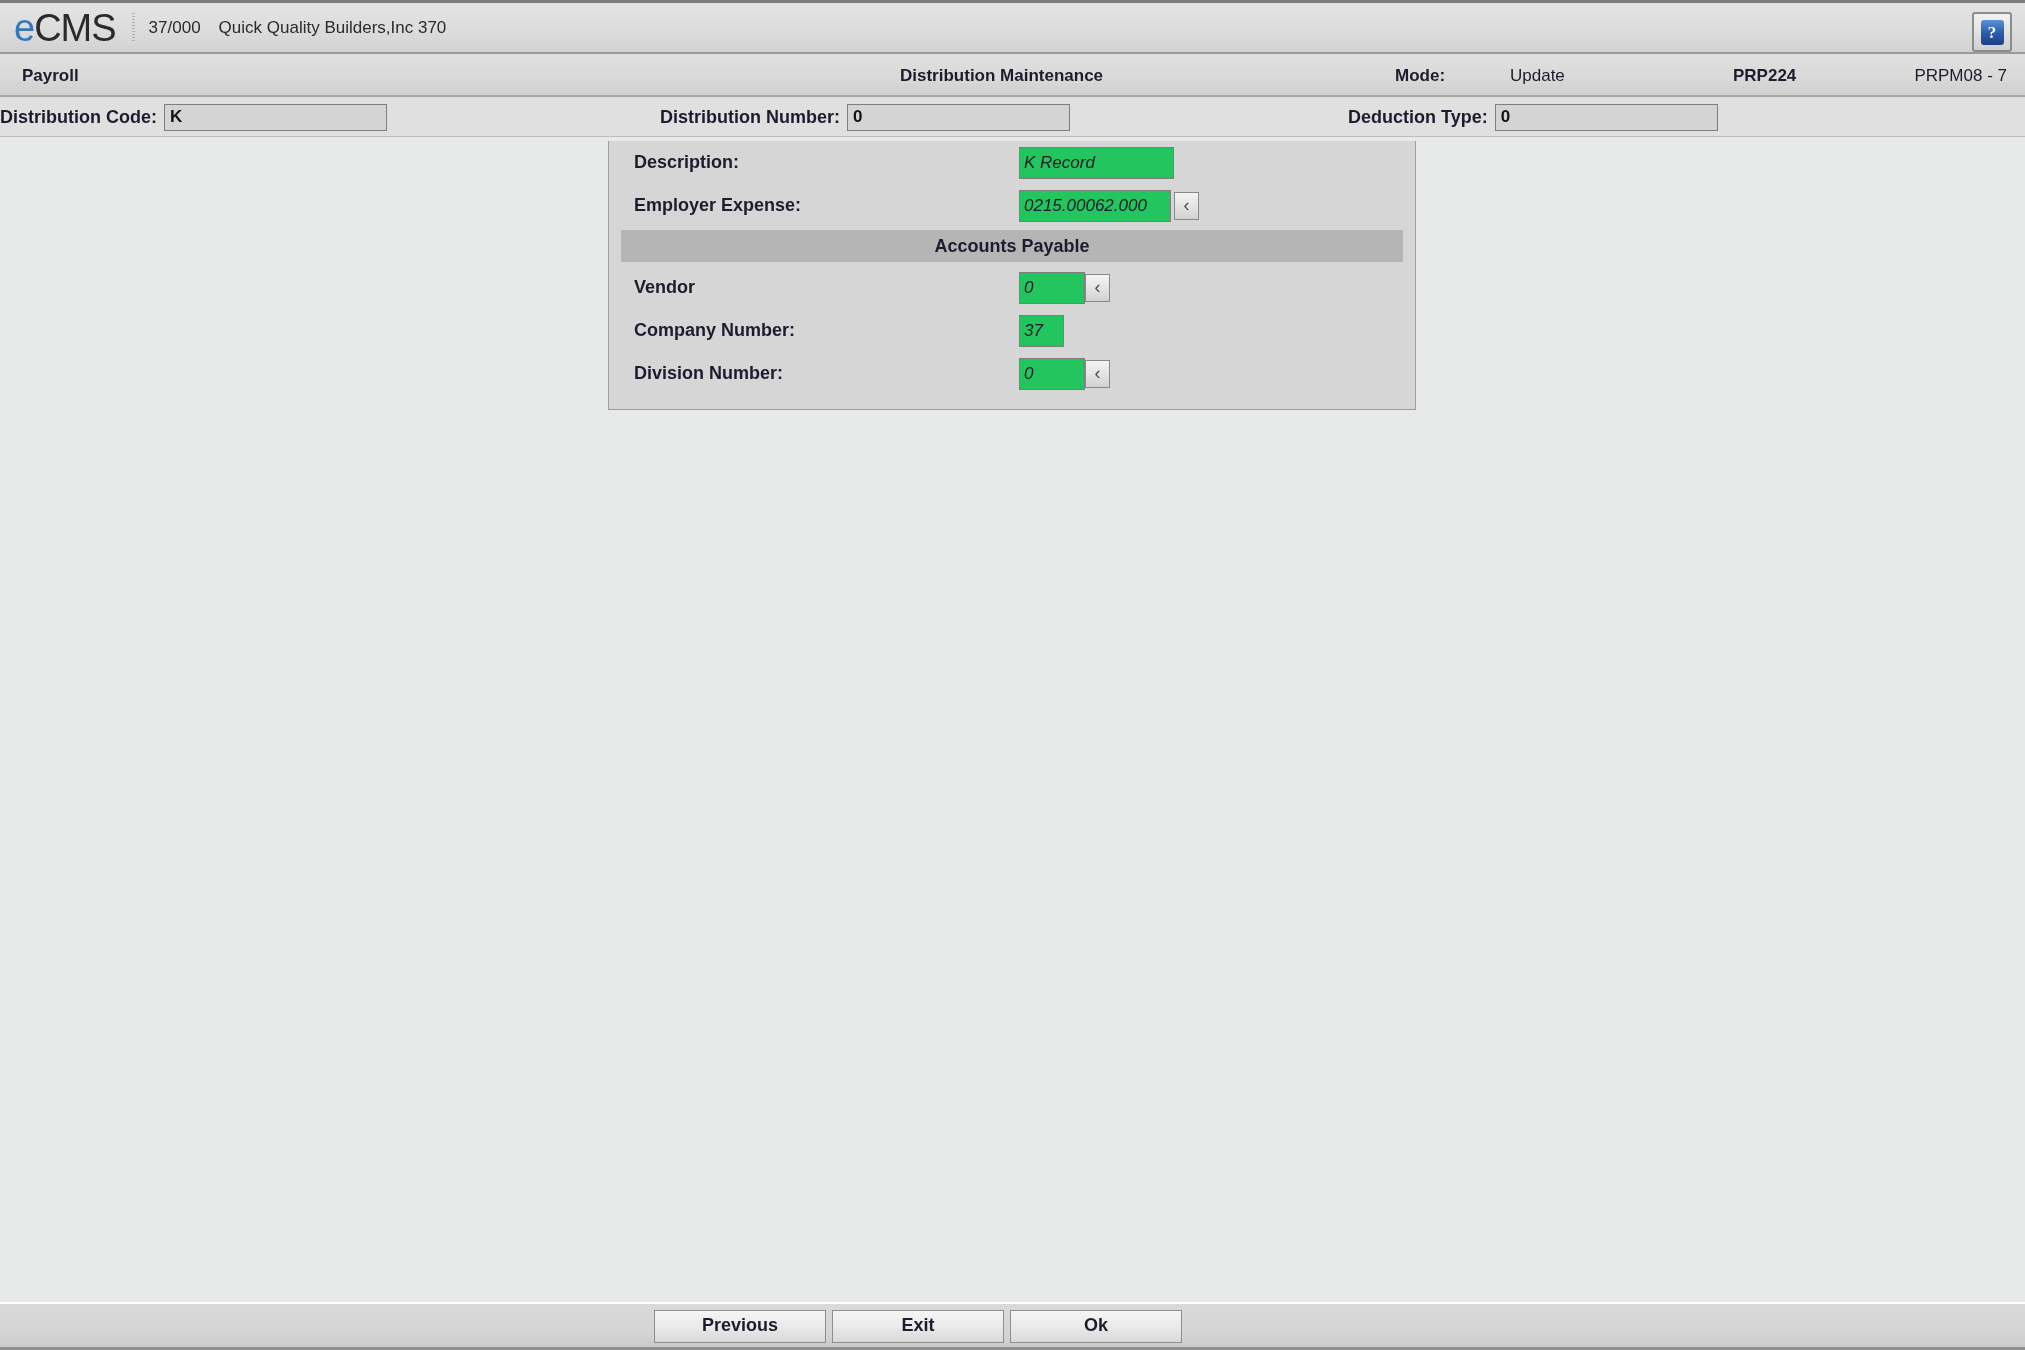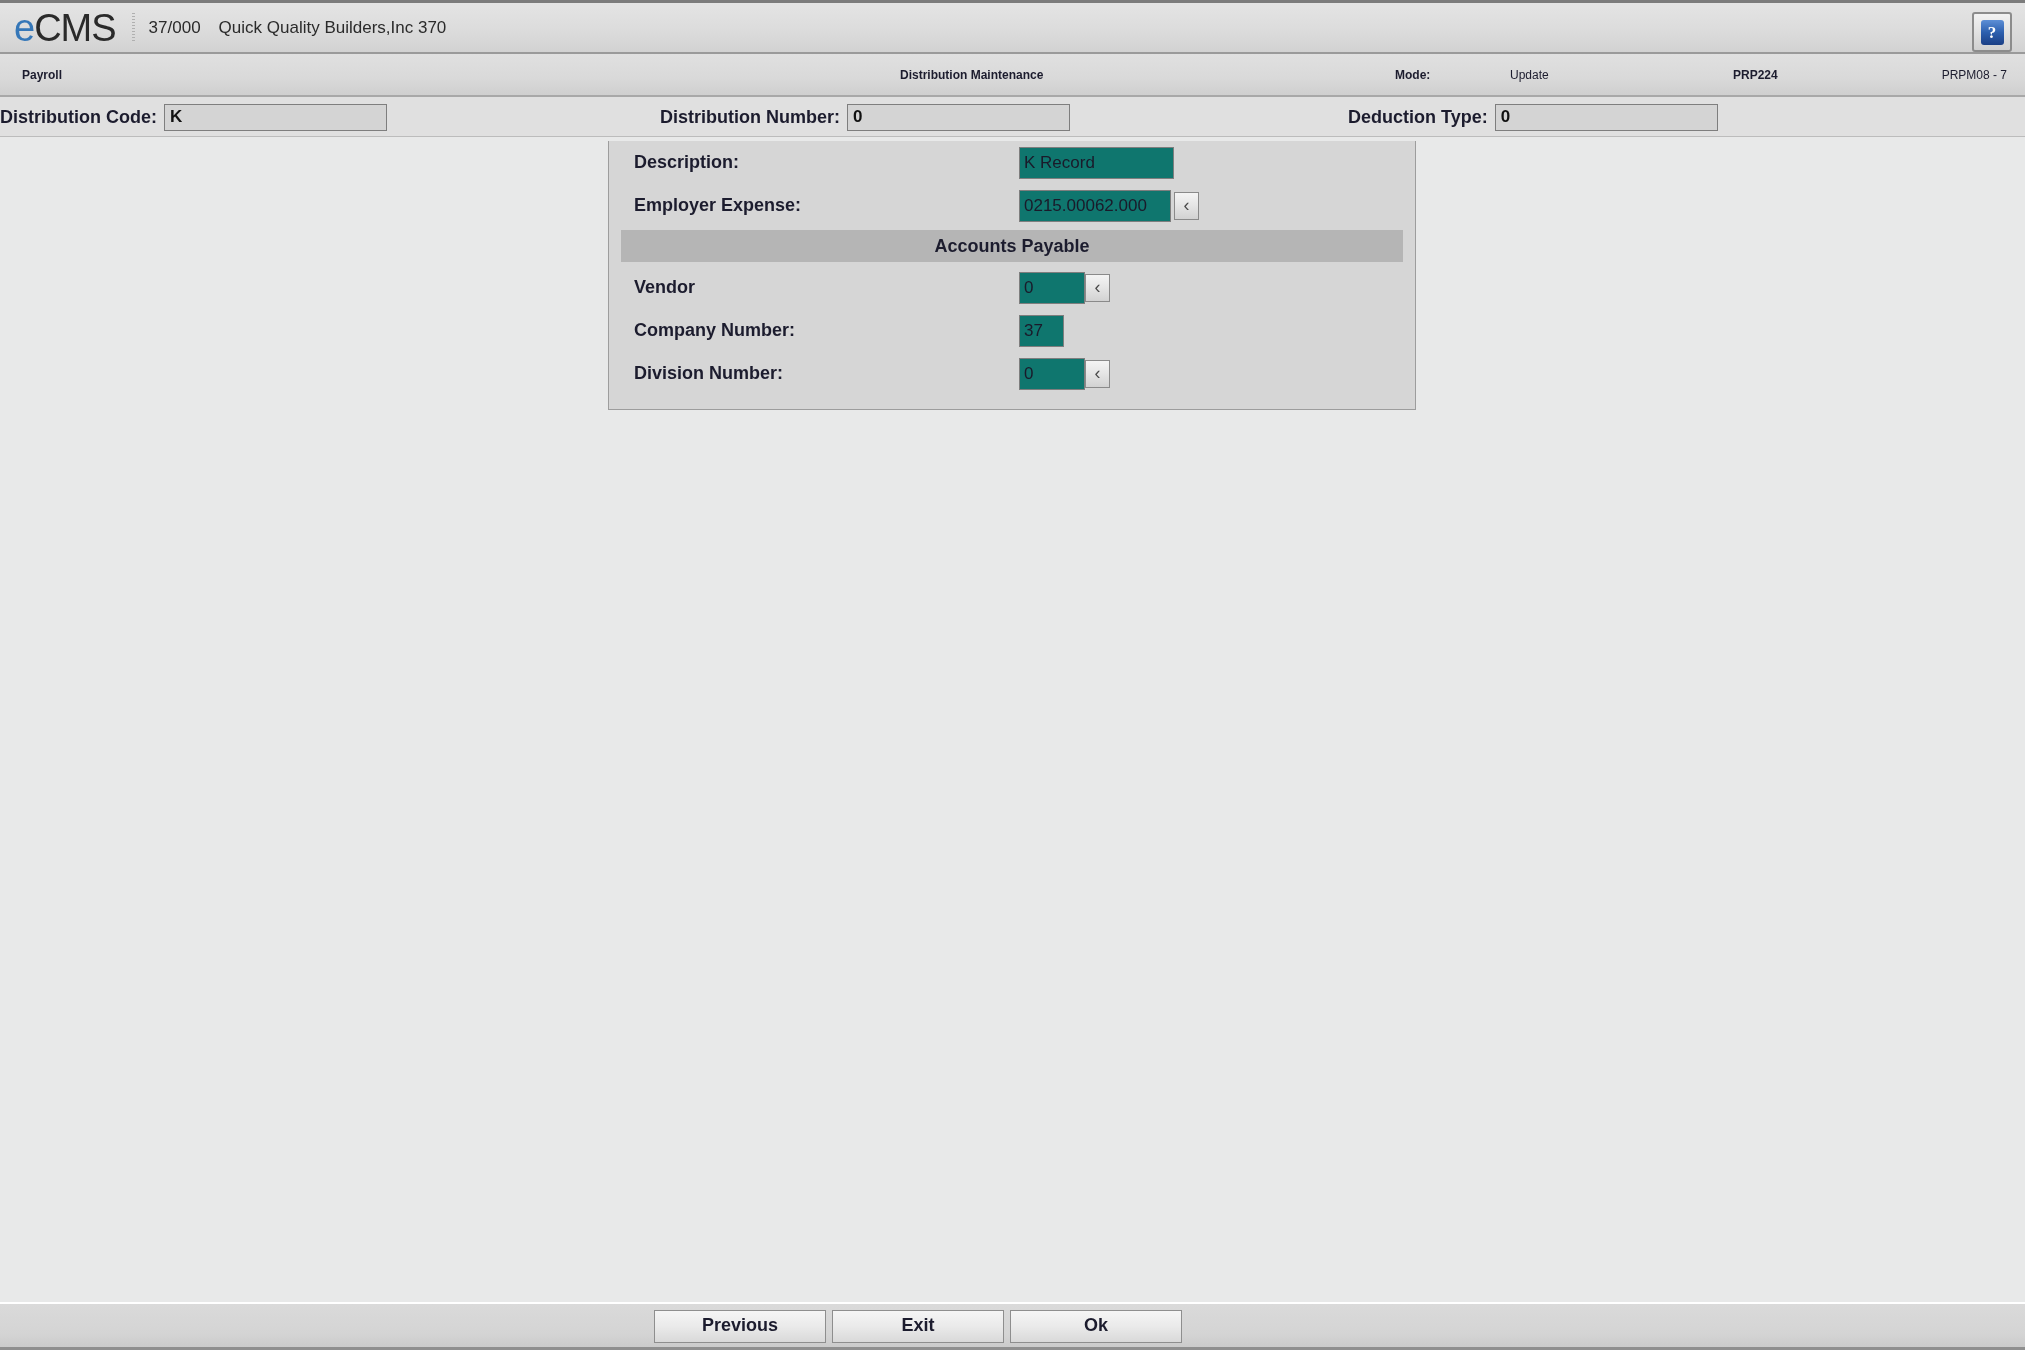--- a/index.html
+++ b/index.html
@@ -99,21 +99,21 @@
     background: linear-gradient(to bottom, #e0e0e0 0%, #d9d9d9 60%, #cfcfcf 100%);
     border-bottom: 2px solid #a8a8a8;
     box-sizing: border-box;
   }
   .modulebar > div {
     position: absolute;
     top: 0;
     height: 43px;
     line-height: 43px;
     white-space: nowrap;
-    font-size: 12px;
+    font-size: 17px;
     color: #1c1c2e;
   }
   .mb-module   { left: 22px;  font-weight: bold; }
   .mb-title    { left: 900px; font-weight: bold; }
   .mb-modelbl  { left: 1395px; font-weight: bold; }
   .mb-modeval  { left: 1510px; font-weight: normal; color: #3c3c3c; font-size: 17px;}
   .mb-program  { left: 1733px; font-weight: bold; }
   .mb-screen   { right: 18px; font-weight: normal; color: #3c3c3c; font-size: 17px;}
 
   
@@ -191,26 +191,27 @@
     white-space: nowrap;
   }
   .field-wrap {
     display: flex;
     align-items: center;
   }
   .tinput {
     box-sizing: border-box;
     height: 32px;
     line-height: 26px;
-    background: #0f766e;
+    background: #22c55e;
     border: 1px solid #7e7e7e;
     font-size: 17px;
     color: #1a1a2a;
     padding: 0 4px;
     font-family: "Liberation Sans", sans-serif;
+    font-style: italic;
   }
   .w-desc { width: 155px; }
   .w-acct { width: 152px; }
   .w-small { width: 66px; }
   .w-tiny { width: 45px; }
 
   .lookup-btn {
     box-sizing: border-box;
     width: 25px;
     height: 28px;

